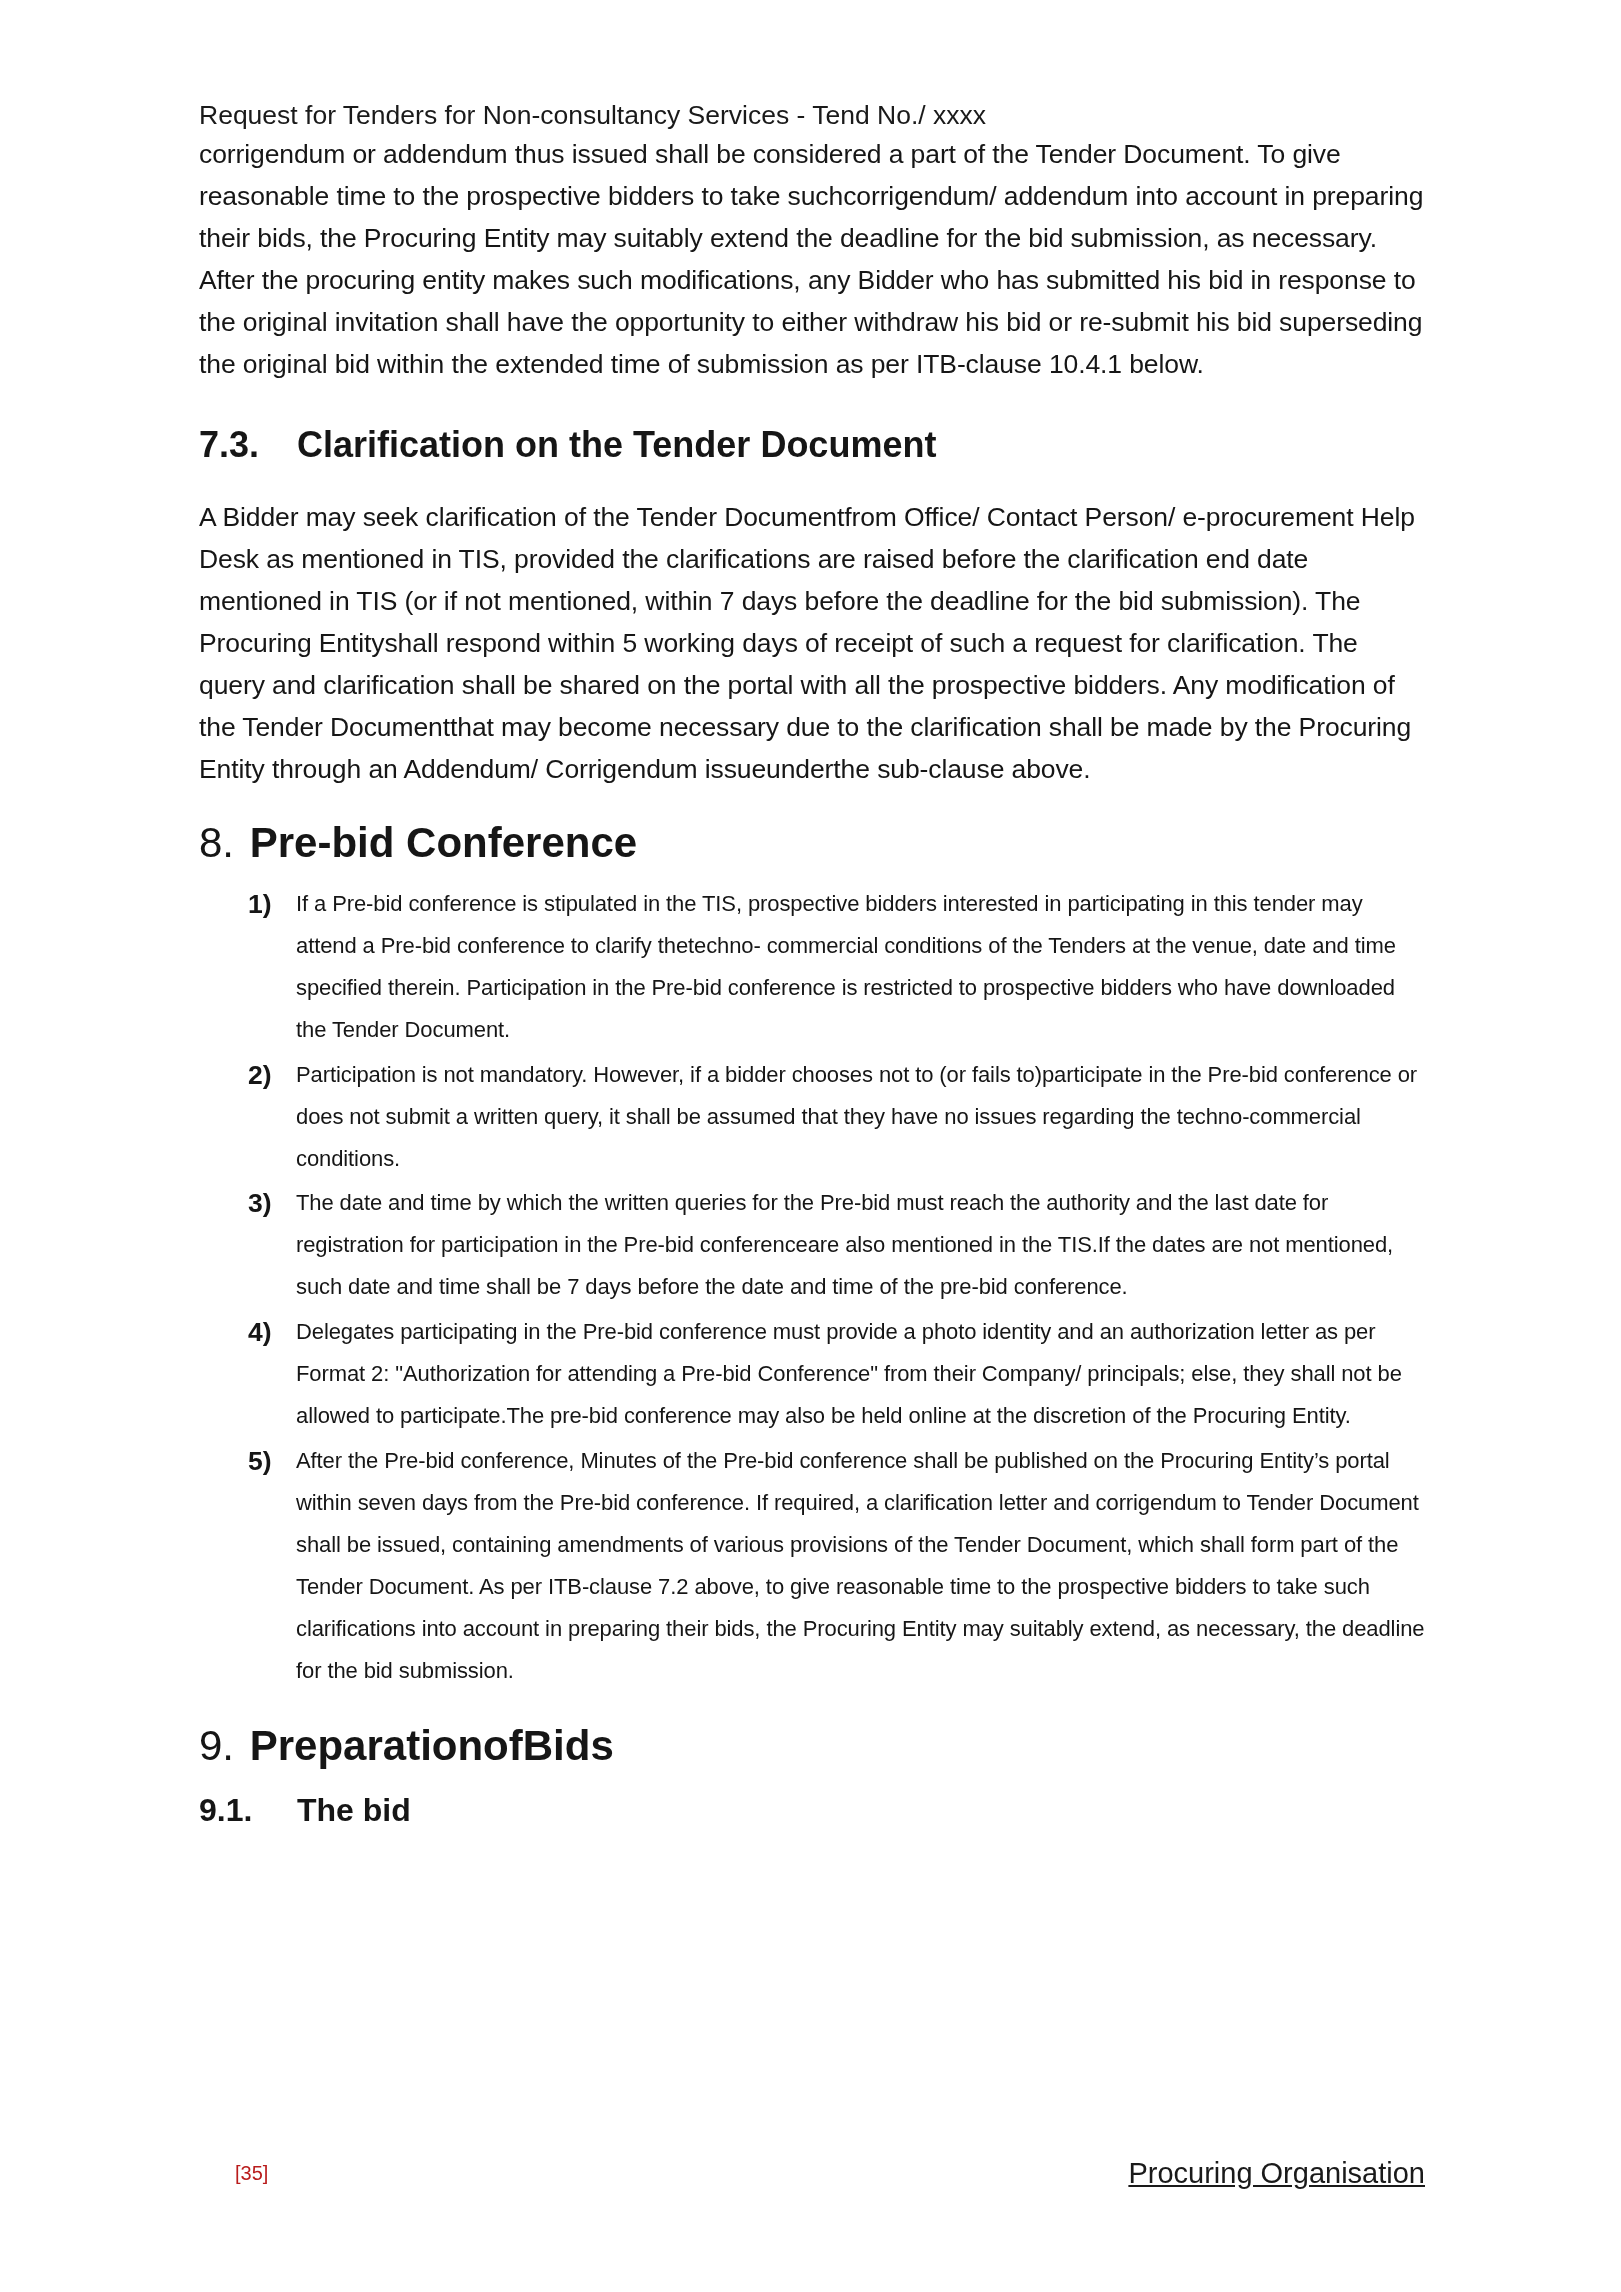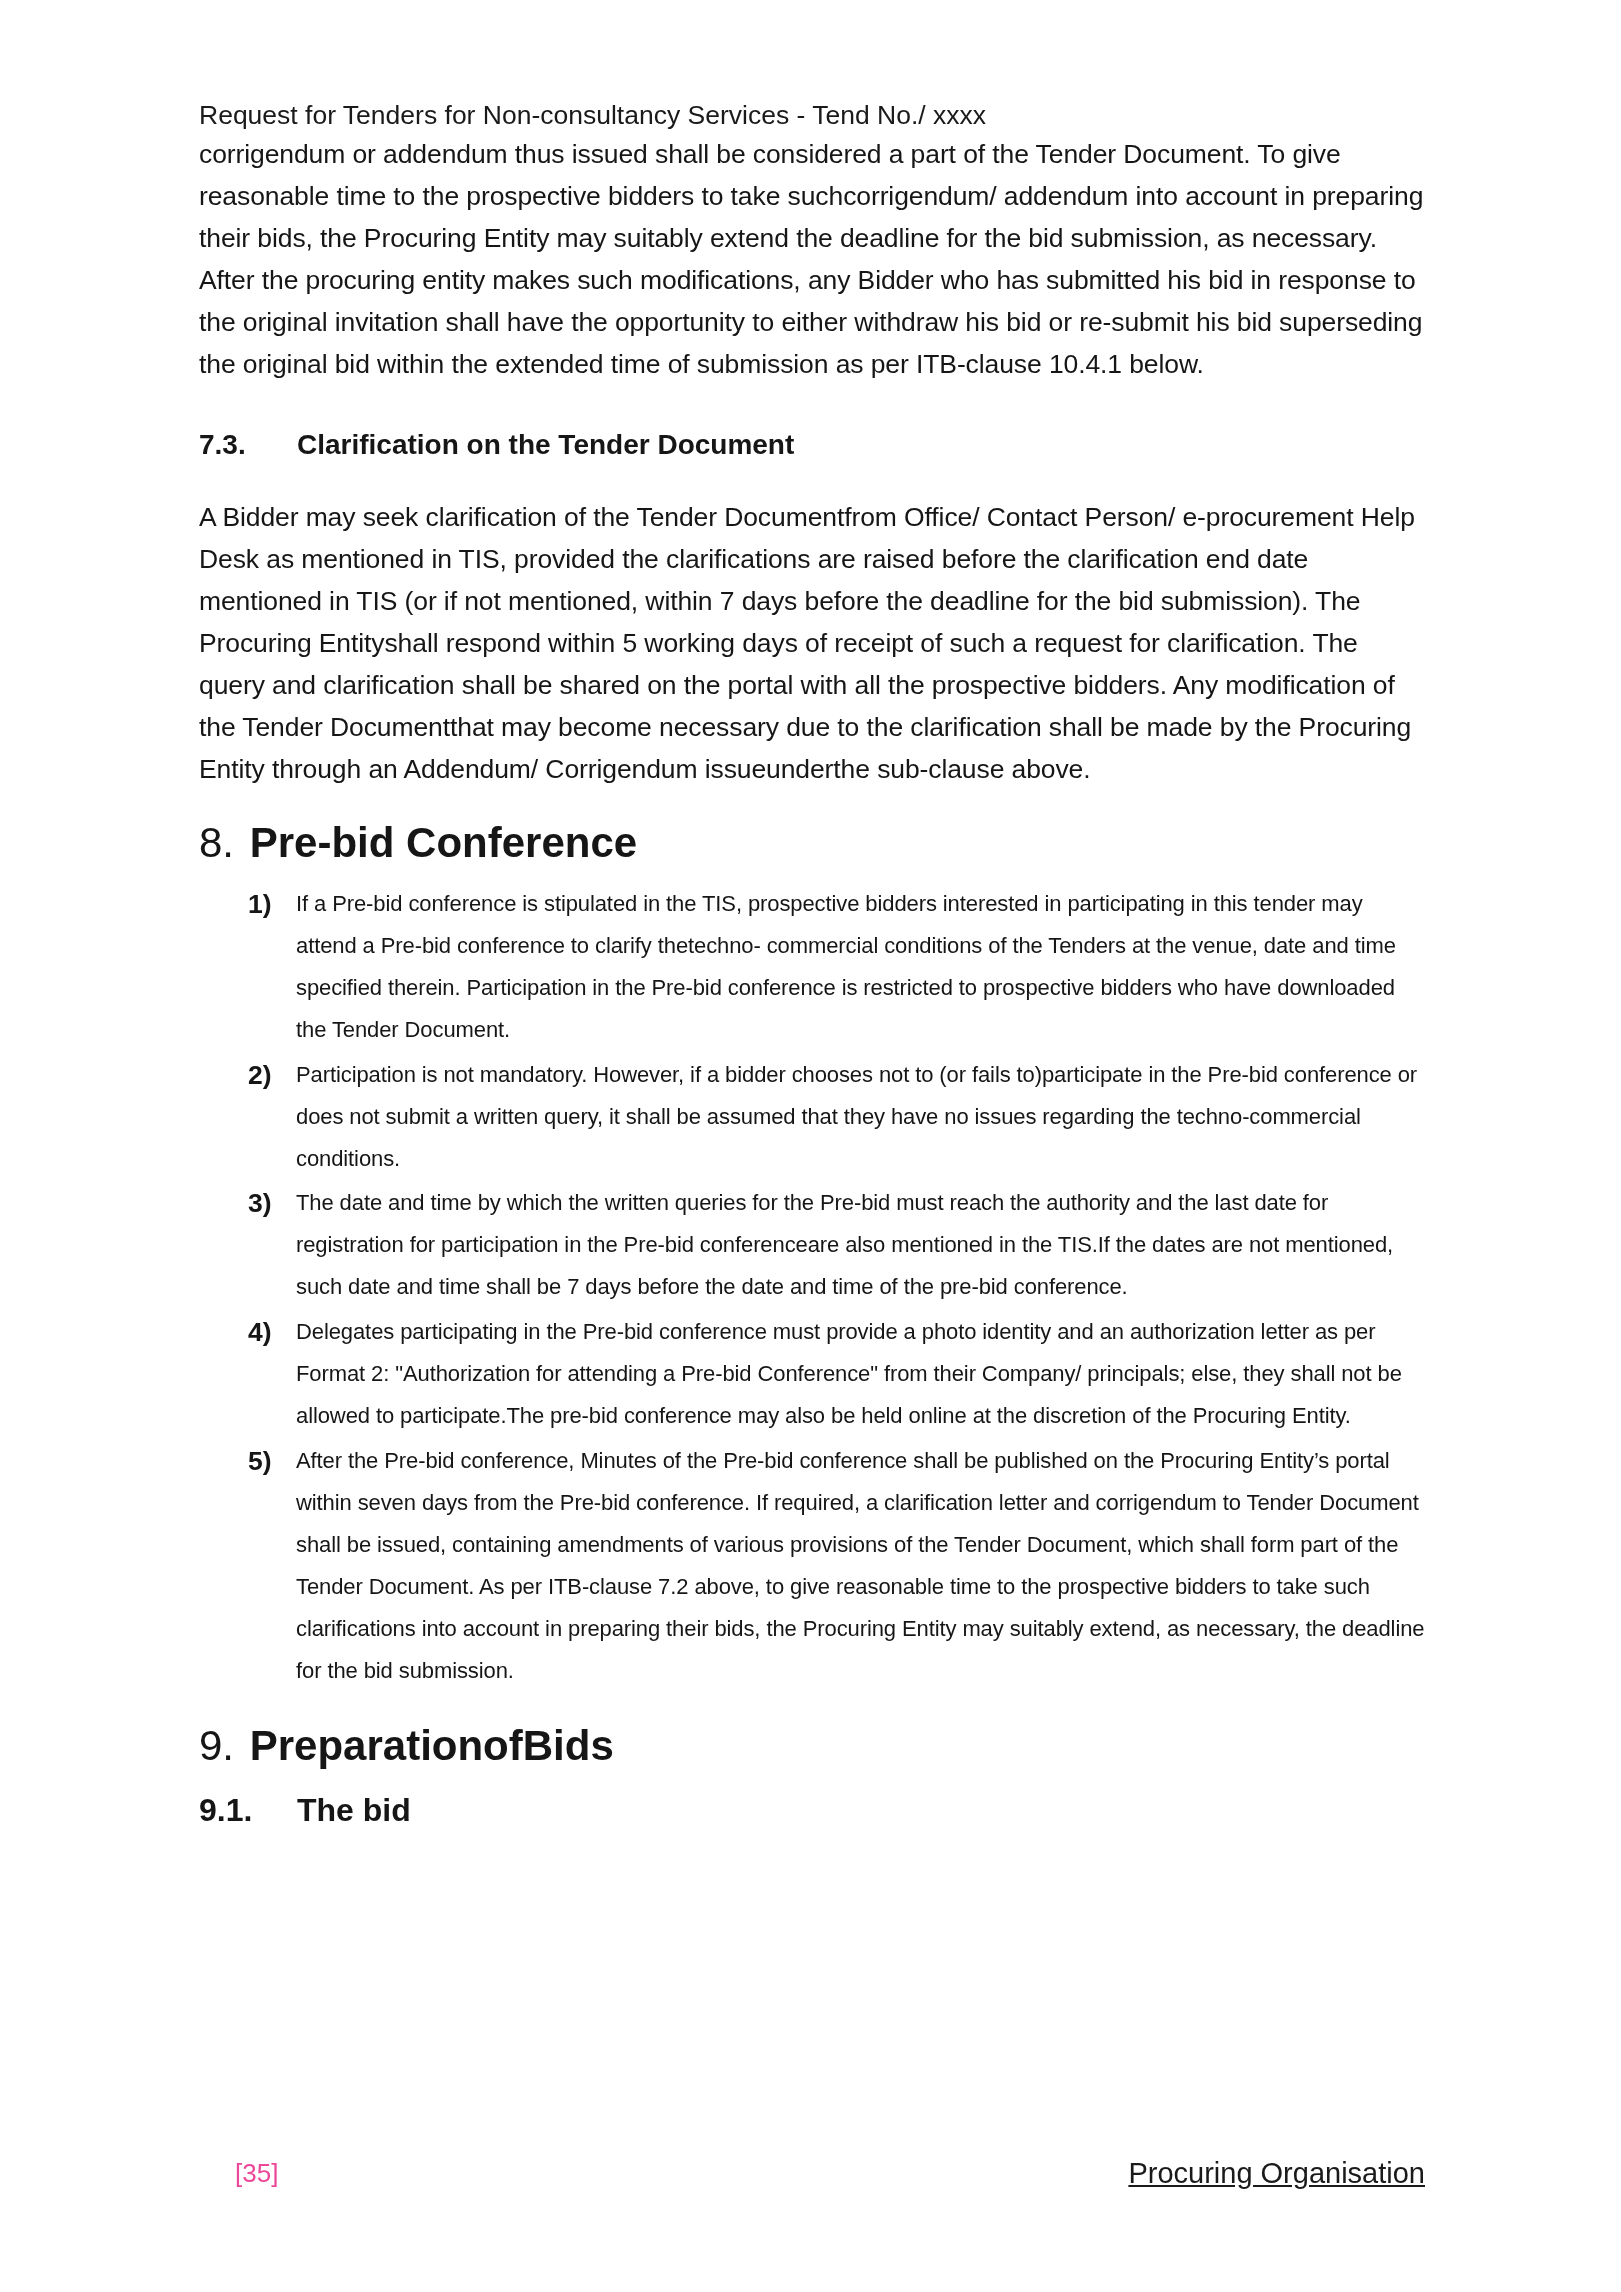--- a/index.html
+++ b/index.html
@@ -28,21 +28,21 @@
   .para {
     font-size: 26.5px;
     line-height: 42px;
     letter-spacing: -0.1px;
     color: #161616;
   }
   .para-intro   { }
   .para-body    { margin-top: 30px; }
   .subheading {
     margin-top: 39px;
-    font-size: 28px;
+    font-size: 36px;
     line-height: 42px;
     font-weight: 700;
   }
   .subheading .sub-num {
     display: inline-block;
     width: 98px;
   }
   .main-heading {
     font-size: 42px;
     line-height: 47px;
@@ -93,23 +93,23 @@
     position: absolute;
     left: 0;
     right: 0;
     top: 2156px;
     height: 39px;
   }
   .footer .page-number {
     position: absolute;
     left: 235px;
     top: 0;
-    font-size: 26px;
+    font-size: 20px;
     line-height: 35px;
-    color: #ec4899;
+    color: #b91c1c;
   }
   .footer .footer-right {
     position: absolute;
     right: 196px;
     top: 0;
     font-size: 29px;
     line-height: 35px;
     color: #1a1a1a;
     text-decoration: underline;
   }

